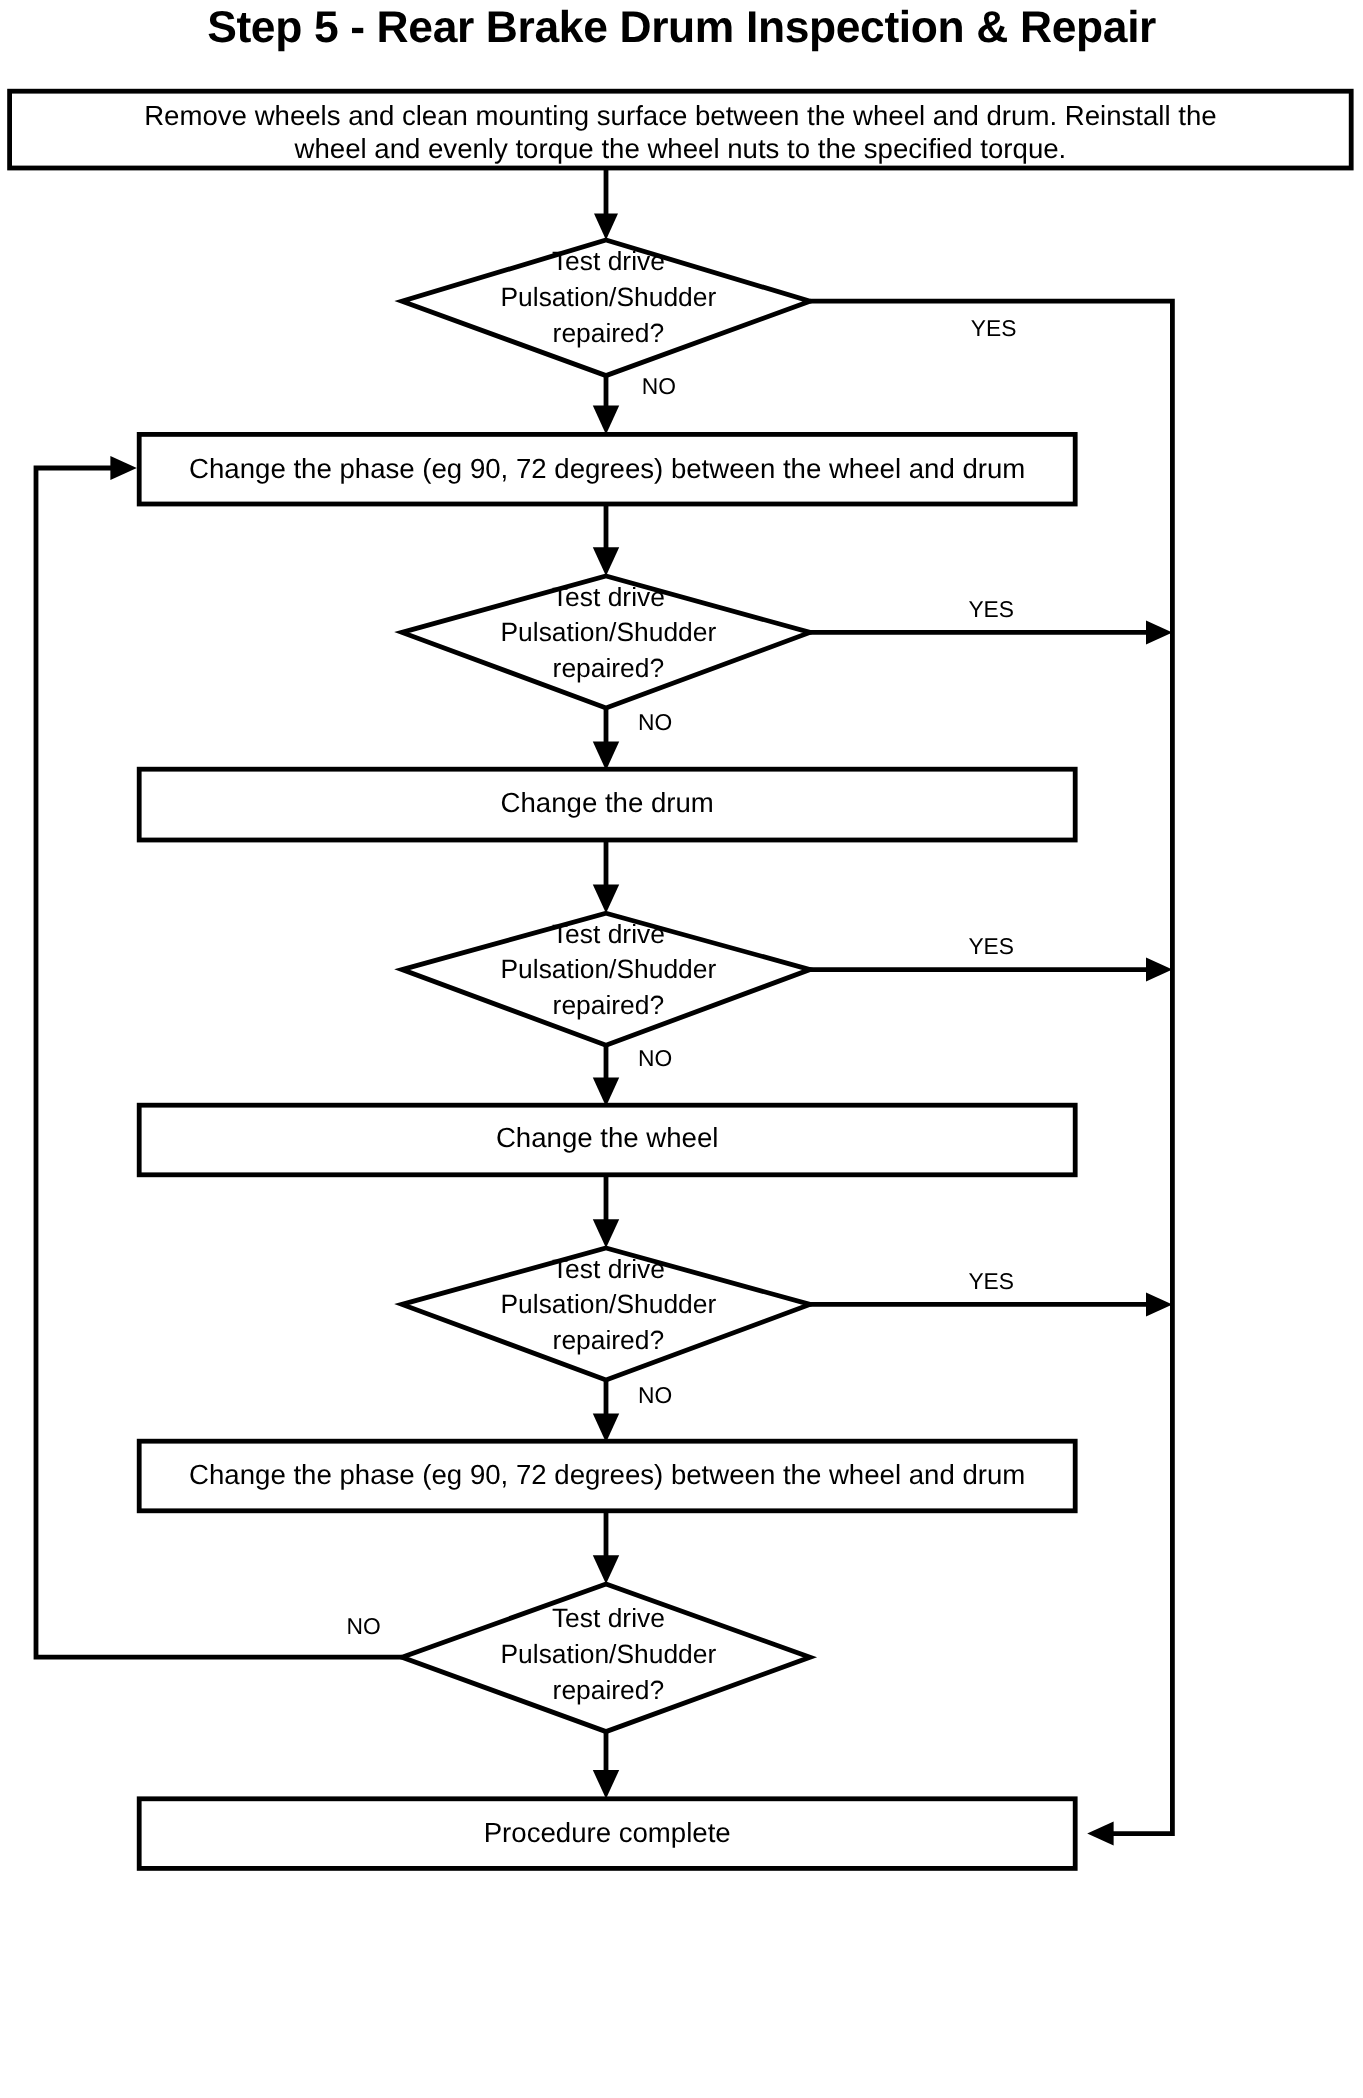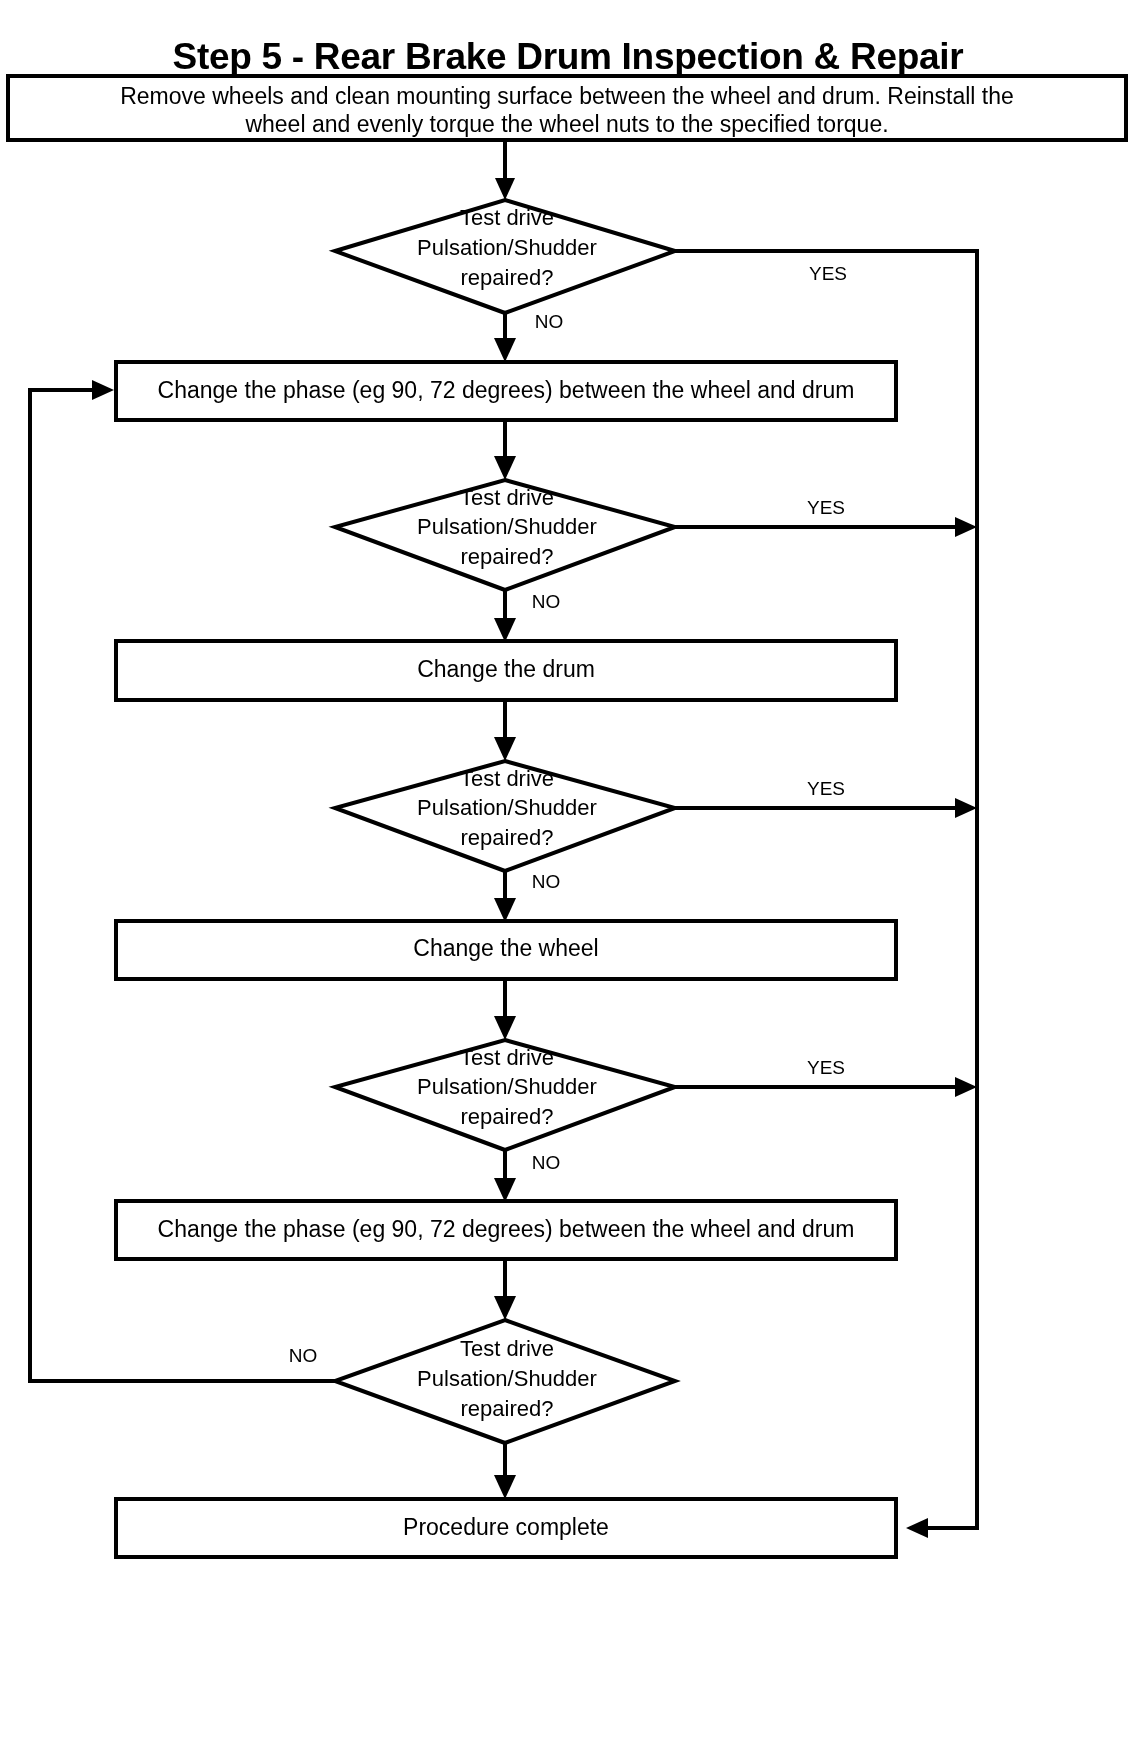--- a/index.html
+++ b/index.html
@@ -23,21 +23,20 @@
   #title {
     position: absolute;
     left: 0;
     top: 2px;
     width: 1136px;
     text-align: center;
     font-size: 37px;
     font-weight: bold;
     letter-spacing: -0.3px;
     font-family: "Liberation Sans", sans-serif;
-    margin-top: 34px;
   }
   svg#flow {
     position: absolute;
     left: 0;
     top: 0;
     width: 1136px;
     height: 1748px;
   }
   .shape-box {
     fill: #ffffff;

